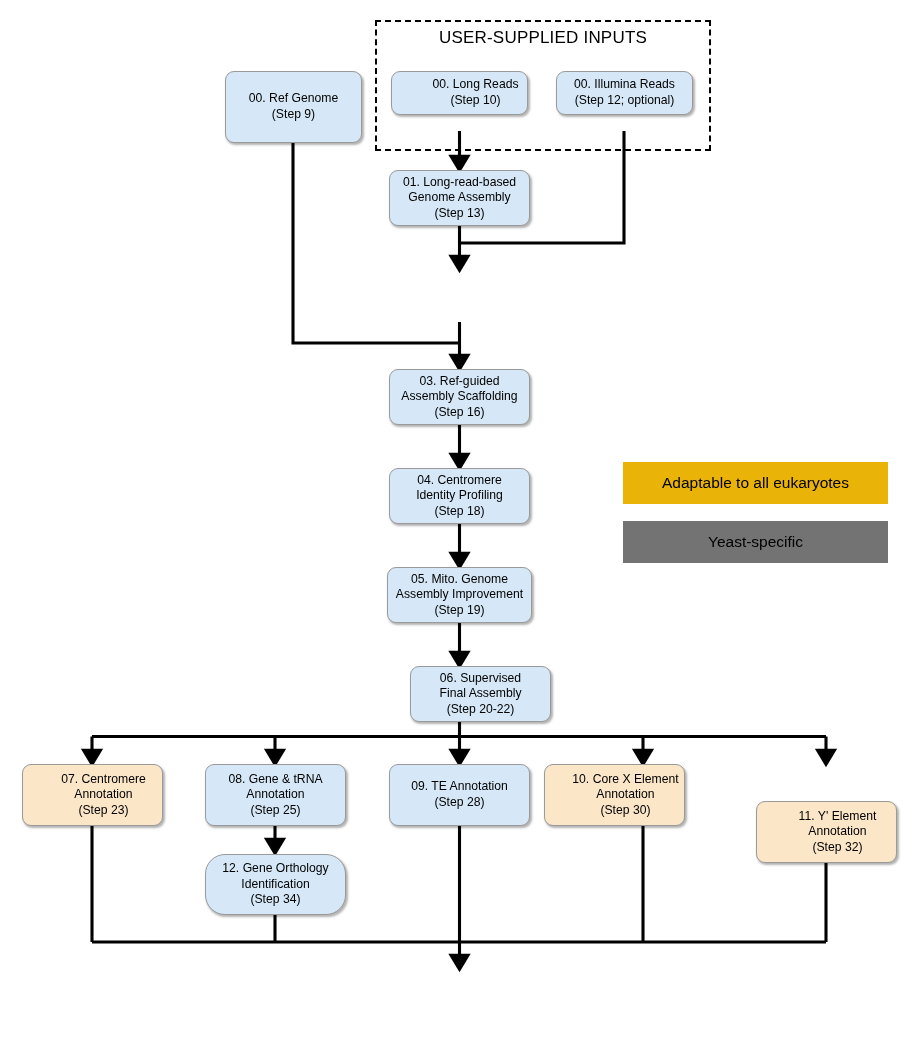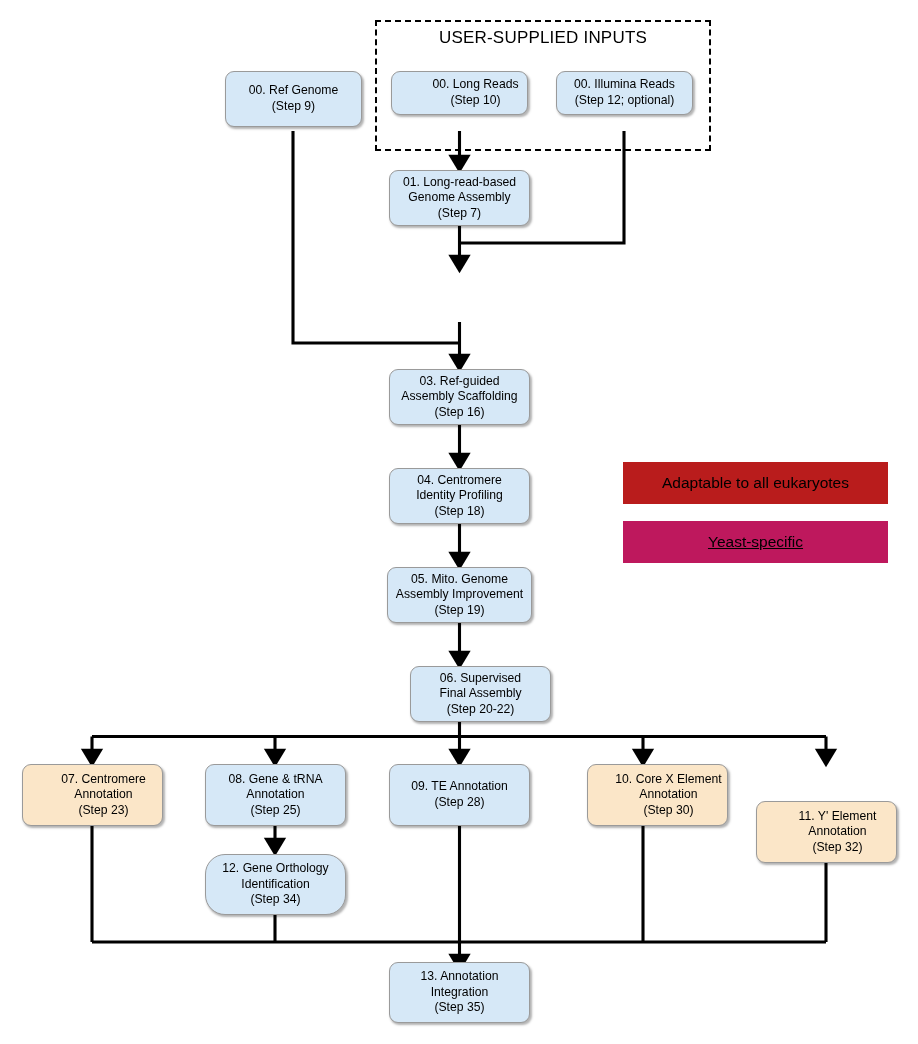--- a/index.html
+++ b/index.html
@@ -43,22 +43,22 @@
   .legend{
     position:absolute;
     box-sizing:border-box;
     display:flex;
     align-items:center;
     justify-content:center;
     font-size:15.5px;
     color:#000000;
     border:0;
   }
-  .legend.blue{background:#b91c1c;text-align:center;}
-  .legend.tan {background:#be185d;text-decoration:underline;}
+  .legend.blue{background:#eab308;text-align:center;}
+  .legend.tan {background:#737373;}
   .group-label{
     position:absolute;
     font-size:17px;
     color:#000000;
     letter-spacing:0.2px;
     text-align:center;
     white-space:nowrap;
   }
   .dashed-group{
     position:absolute;
@@ -113,32 +113,32 @@
       <path d="M826,826 L826,942"></path>
       <path d="M92,942 L826,942"></path>
 
       <path d="M459.5,942 L459.5,962" marker-end="url(#ah)"></path>
     </g>
   </svg>
 
   <div class="dashed-group" style="left:375px; top:20px; width:336px; height:131px;"></div>
   <div class="group-label" style="left:375px; top:28px; width:336px;">USER-SUPPLIED INPUTS</div>
 
-  <div class="node blue" style="left:225px; top:71px; width:137px; height:56px;">00. Ref Genome
+  <div class="node blue" style="left:225px; top:71px; width:137px; height:72px;">00. Ref Genome
 (Step 9)</div>
 
   <div class="node blue" style="left:391px; top:71px; width:137px; height:44px;padding-left:36px;">00. Long Reads
 (Step 10)</div>
 
   <div class="node blue" style="left:556px; top:71px; width:137px; height:44px;">00. Illumina Reads
 (Step 12; optional)</div>
 
   <div class="node blue" style="left:389px; top:170px; width:141px; height:56px;">01. Long-read-based
 Genome Assembly
-(Step 7)</div>
+(Step 13)</div>
 
 
   <div class="node blue" style="left:389px; top:369px; width:141px; height:56px;">03. Ref-guided
 Assembly Scaffolding
 (Step 16)</div>
 
   <div class="node blue" style="left:389px; top:468px; width:141px; height:56px;">04. Centromere
 Identity Profiling
 (Step 18)</div>
 
@@ -154,33 +154,30 @@
 Annotation
 (Step 23)</div>
 
   <div class="node blue" style="left:205px; top:764px; width:141px; height:62px;">08. Gene &amp; tRNA
 Annotation
 (Step 25)</div>
 
   <div class="node blue" style="left:389px; top:764px; width:141px; height:62px;">09. TE Annotation
 (Step 28)</div>
 
-  <div class="node tan" style="left:587px; top:764px; width:141px; height:62px;">10. Core X Element
+  <div class="node tan" style="left:544px; top:764px; width:141px; height:62px;">10. Core X Element
 Annotation
 (Step 30)</div>
 
   <div class="node tan" style="left:756px; top:801px; width:141px; height:62px;">11. Y' Element
 Annotation
 (Step 32)</div>
 
   <div class="node blue" style="left:205px; top:854px; width:141px; height:61px;border-radius:20px;">12. Gene Orthology
 Identification
 (Step 34)</div>
 
-  <div class="node blue" style="left:389px; top:962px; width:141px; height:61px;">13. Annotation
-Integration
-(Step 35)</div>
 
   <div class="legend blue" style="left:623px; top:462px; width:265px; height:42px;">Adaptable to all eukaryotes</div>
 
   <div class="legend tan" style="left:623px; top:521px; width:265px; height:42px;">Yeast-specific</div>
 
 </div>
 
 </body></html>

